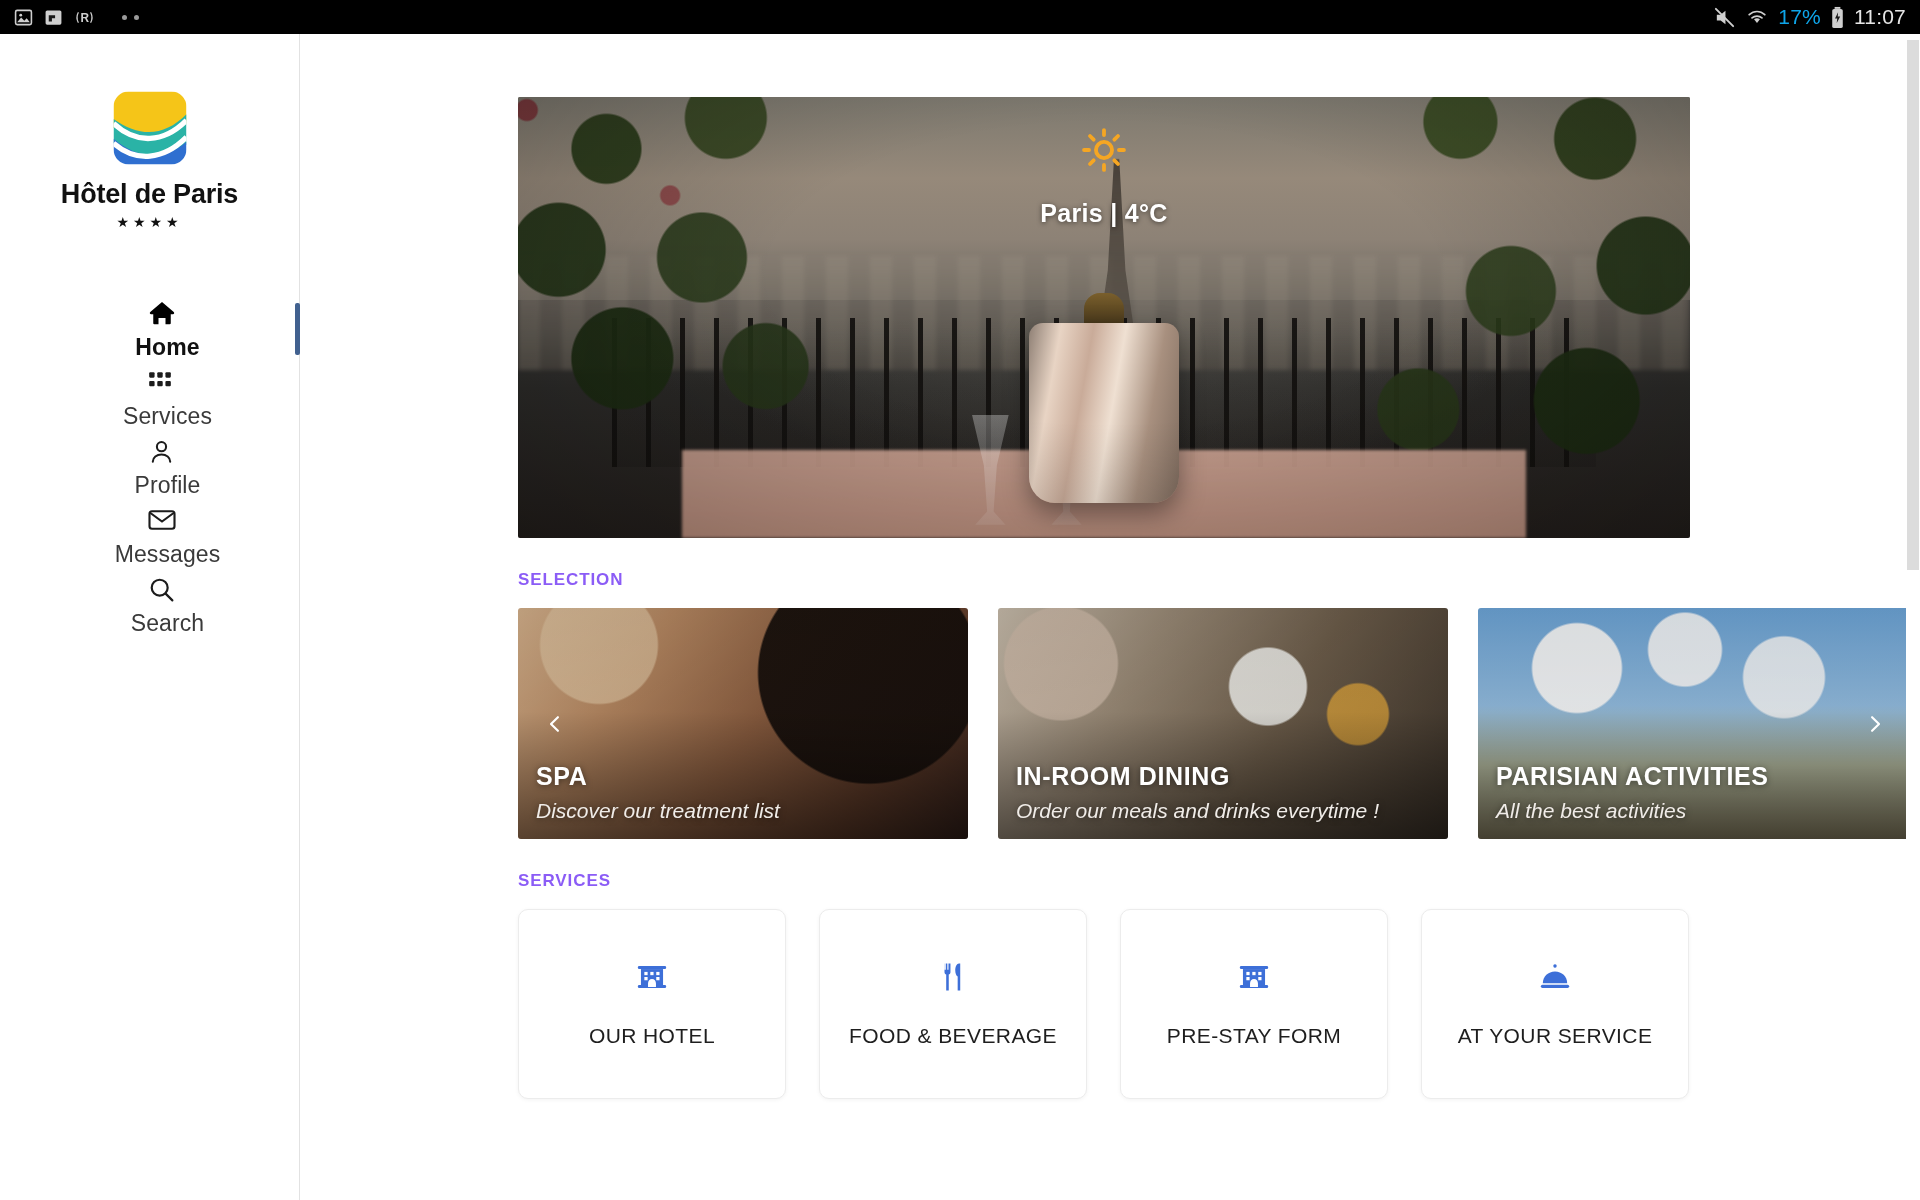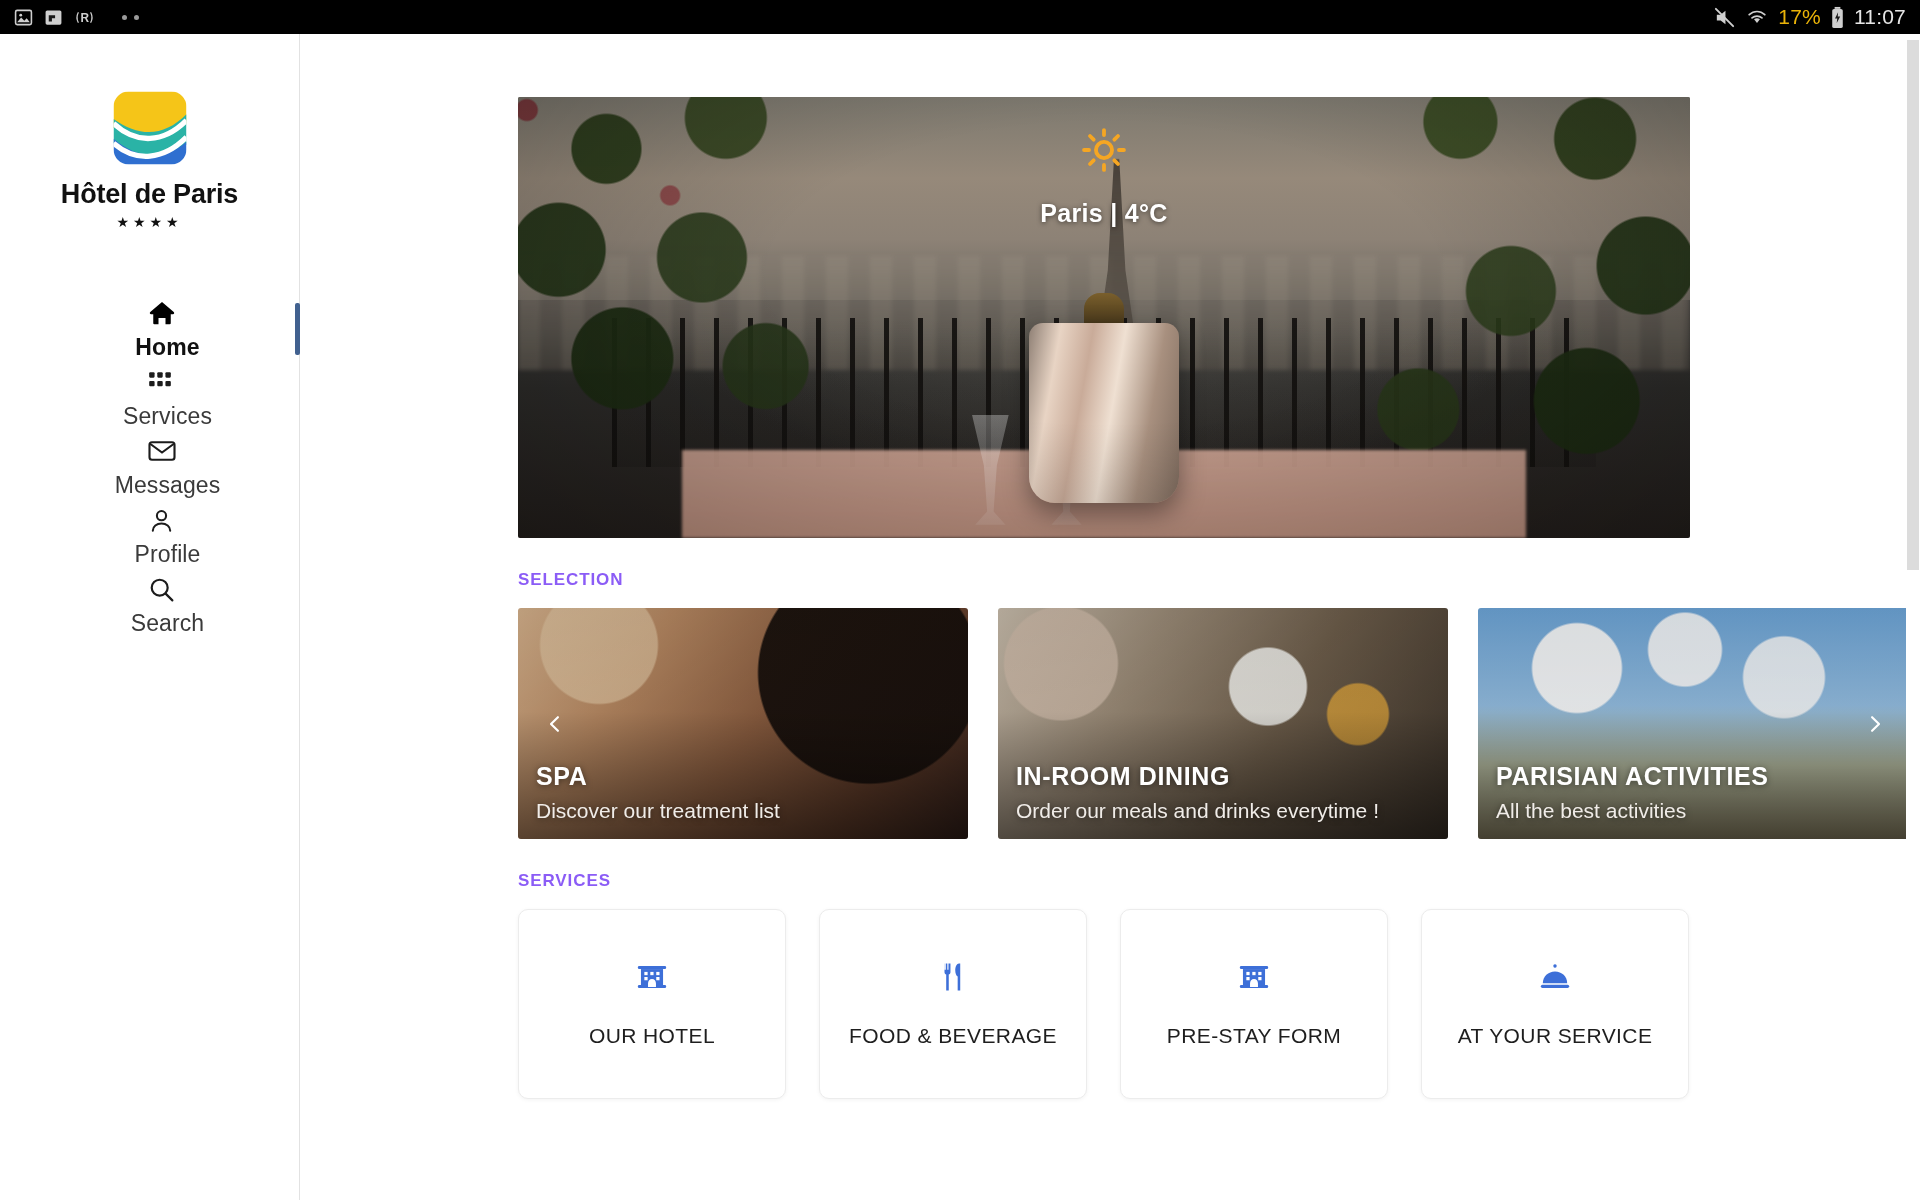--- a/index.html
+++ b/index.html
@@ -21,21 +21,21 @@
   }
   #status-bar .left { display: flex; align-items: center; gap: 11px; }
   #status-bar .right {
     margin-left: auto; display: flex; align-items: center; gap: 9px;
     color: #d8d8d8; font-size: 21px; letter-spacing: .2px;
   }
   .sb-ico { display: inline-flex; align-items: center; justify-content: center; }
   .sb-dots { display: flex; gap: 7px; margin-left: 16px; }
   .sb-dots i { width: 5px; height: 5px; border-radius: 50%; background: #9a9a9a; display: block; }
   .sb-time { font-size: 21px; color: #e6e6e6; }
-  .sb-pct { font-size: 21px; color: #eab308; }
+  .sb-pct { font-size: 21px; color: #0ea5e9; }
 
   
   #app {
     position: absolute; top: 34px; left: 0;
     width: 1920px; height: 1166px;
     background: #ffffff;
     display: flex;
   }
 
   
@@ -219,20 +219,21 @@
     position: absolute; left: 18px; right: 18px; bottom: 16px; z-index: 2;
   }
   .sel-title {
     color: #ffffff; font-size: 25px; font-weight: 700; letter-spacing: .6px;
     white-space: nowrap;
     text-shadow: 0 1px 6px rgba(0,0,0,.5);
   }
   .sel-sub {
     color: #f0ece8; font-size: 21px; margin-top: 8px; white-space: nowrap;
     text-shadow: 0 1px 6px rgba(0,0,0,.5);
+    font-style: italic;
   }
   .carousel-arrow {
     position: absolute; top: 50%; transform: translateY(-50%);
     z-index: 4; color: #ffffff;
     width: 34px; height: 34px;
     display: flex; align-items: center; justify-content: center;
     cursor: pointer;
     text-shadow: 0 1px 6px rgba(0,0,0,.6);
   }
   .carousel-arrow.prev { left: 20px; }
@@ -394,36 +395,36 @@
             <rect x="2" y="11" width="5" height="5" rx="1"></rect>
               <rect x="9.5" y="11" width="5" height="5" rx="1"></rect>
               <rect x="17" y="11" width="5" height="5" rx="1"></rect>
           </svg>
         </span>
         <span class="nav-label">Services</span>
       </div>
 
       <div class="nav-item">
         <span class="nav-icon">
+          <svg width="29" height="29" viewBox="0 0 24 24">
+              <circle cx="12" cy="8" r="3.8" fill="none" stroke="currentColor" stroke-width="1.7"></circle>
+              <path d="M4.8 20.5c0-3.7 3.2-6 7.2-6s7.2 2.3 7.2 6" fill="none" stroke="currentColor" stroke-width="1.7" stroke-linecap="round"></path>
+            </svg>
+        </span>
+        <span class="nav-label">Profile</span>
+      </div>
+
+      <div class="nav-item">
+        <span class="nav-icon">
           <svg width="30" height="30" viewBox="0 0 24 24">
               <rect x="2" y="5" width="20" height="14" rx="2" fill="none" stroke="currentColor" stroke-width="1.7"></rect>
               <path d="M3 6.6l9 6.6 9-6.6" fill="none" stroke="currentColor" stroke-width="1.7" stroke-linecap="round"></path>
             </svg>
         </span>
         <span class="nav-label">Messages</span>
-      </div>
-
-      <div class="nav-item">
-        <span class="nav-icon">
-          <svg width="29" height="29" viewBox="0 0 24 24">
-              <circle cx="12" cy="8" r="3.8" fill="none" stroke="currentColor" stroke-width="1.7"></circle>
-              <path d="M4.8 20.5c0-3.7 3.2-6 7.2-6s7.2 2.3 7.2 6" fill="none" stroke="currentColor" stroke-width="1.7" stroke-linecap="round"></path>
-            </svg>
-        </span>
-        <span class="nav-label">Profile</span>
       </div>
 
       <div class="nav-item">
         <span class="nav-icon">
           <svg width="29" height="29" viewBox="0 0 24 24">
               <circle cx="10.5" cy="10.5" r="6.6" fill="none" stroke="currentColor" stroke-width="1.8"></circle>
               <path d="M15.4 15.4L21 21" stroke="currentColor" stroke-width="1.8" stroke-linecap="round"></path>
             </svg>
         </span>
         <span class="nav-label">Search</span>

